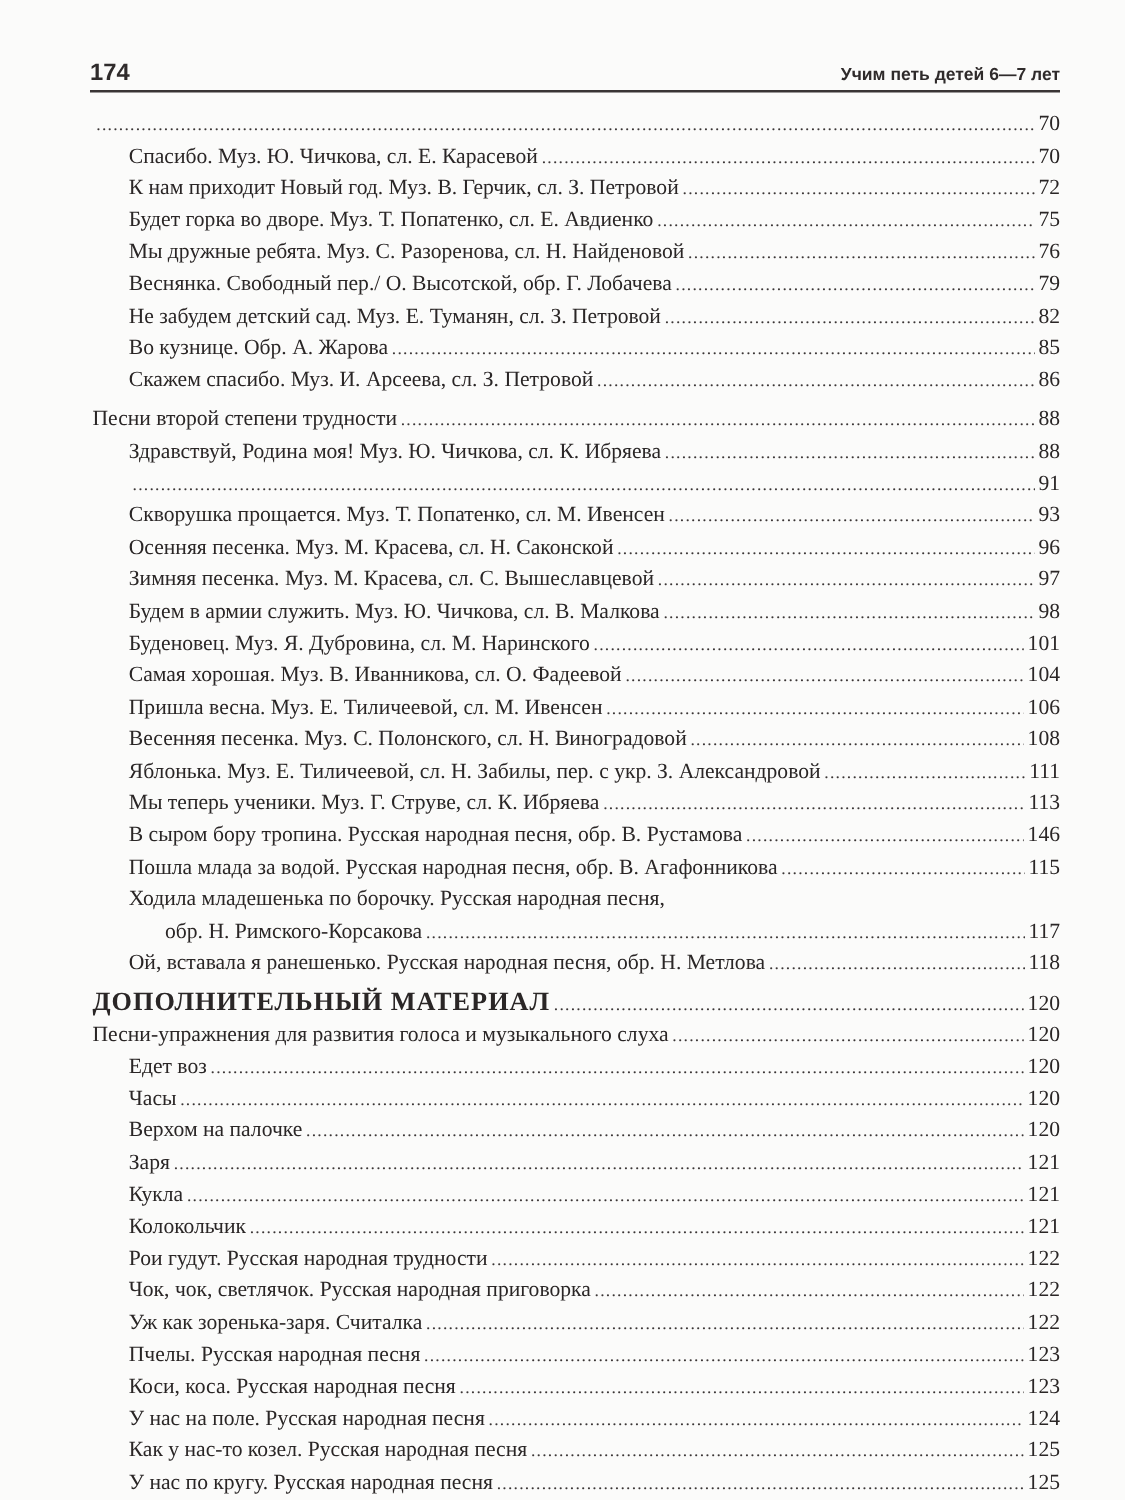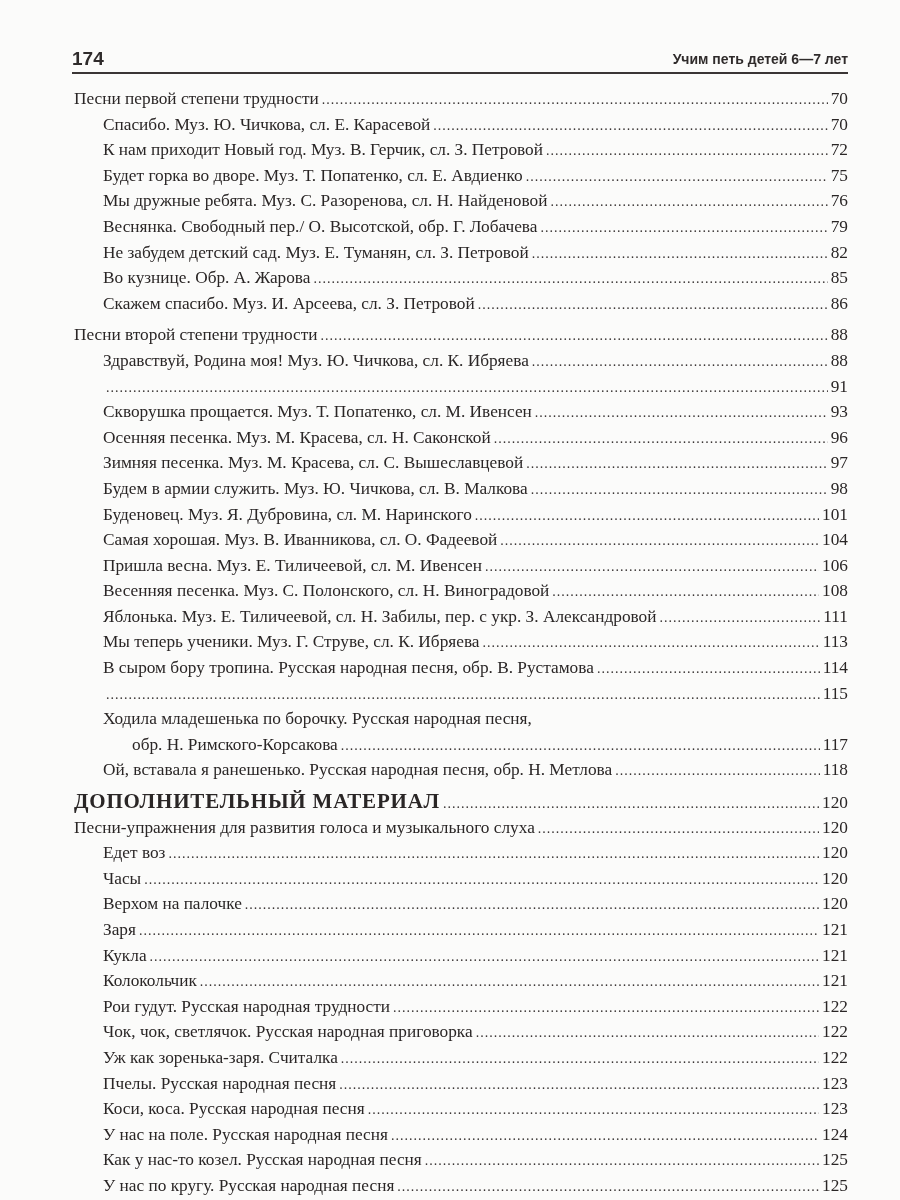--- a/index.html
+++ b/index.html
@@ -52,21 +52,20 @@
 <div class="page">
   <div class="header">
     <span class="pagenum">174</span>
     <span class="running">Учим петь детей 6—7 лет</span>
   </div>
   <div class="rule"></div>
 
   <div class="toc">
 
     <div class="row l1">
-      <span class="t">Песни первой степени трудности</span>
       <span class="dots"></span>
       <span class="p">70</span>
     </div>
     <div class="row l2">
         <span class="t">Спасибо. Муз. Ю. Чичкова, сл. Е. Карасевой</span>
         <span class="dots"></span>
         <span class="p">70</span>
       </div>
     <div class="row l2">
         <span class="t">К нам приходит Новый год. Муз. В. Герчик, сл. З. Петровой</span>
@@ -164,23 +163,24 @@
         <span class="p">111</span>
       </div>
     <div class="row l2">
         <span class="t">Мы теперь ученики. Муз. Г. Струве, сл. К. Ибряева</span>
         <span class="dots"></span>
         <span class="p">113</span>
       </div>
     <div class="row l2">
         <span class="t">В сыром бору тропина. Русская народная песня, обр. В. Рустамова</span>
         <span class="dots"></span>
-        <span class="p">114</span>
-      </div>
-    <div class="row l2">
+        <span class="p">146</span>
+      </div>
+    <div class="row l2">
+        <span class="t">Пошла млада за водой. Русская народная песня, обр. В. Агафонникова</span>
         <span class="dots"></span>
         <span class="p">115</span>
       </div>
     <div class="row l2">
         <span class="t">Ходила младешенька по борочку. Русская народная песня,</span>
       </div>
     <div class="row l3">
         <span class="t">обр. Н. Римского-Корсакова</span>
         <span class="dots"></span>
         <span class="p">117</span>

